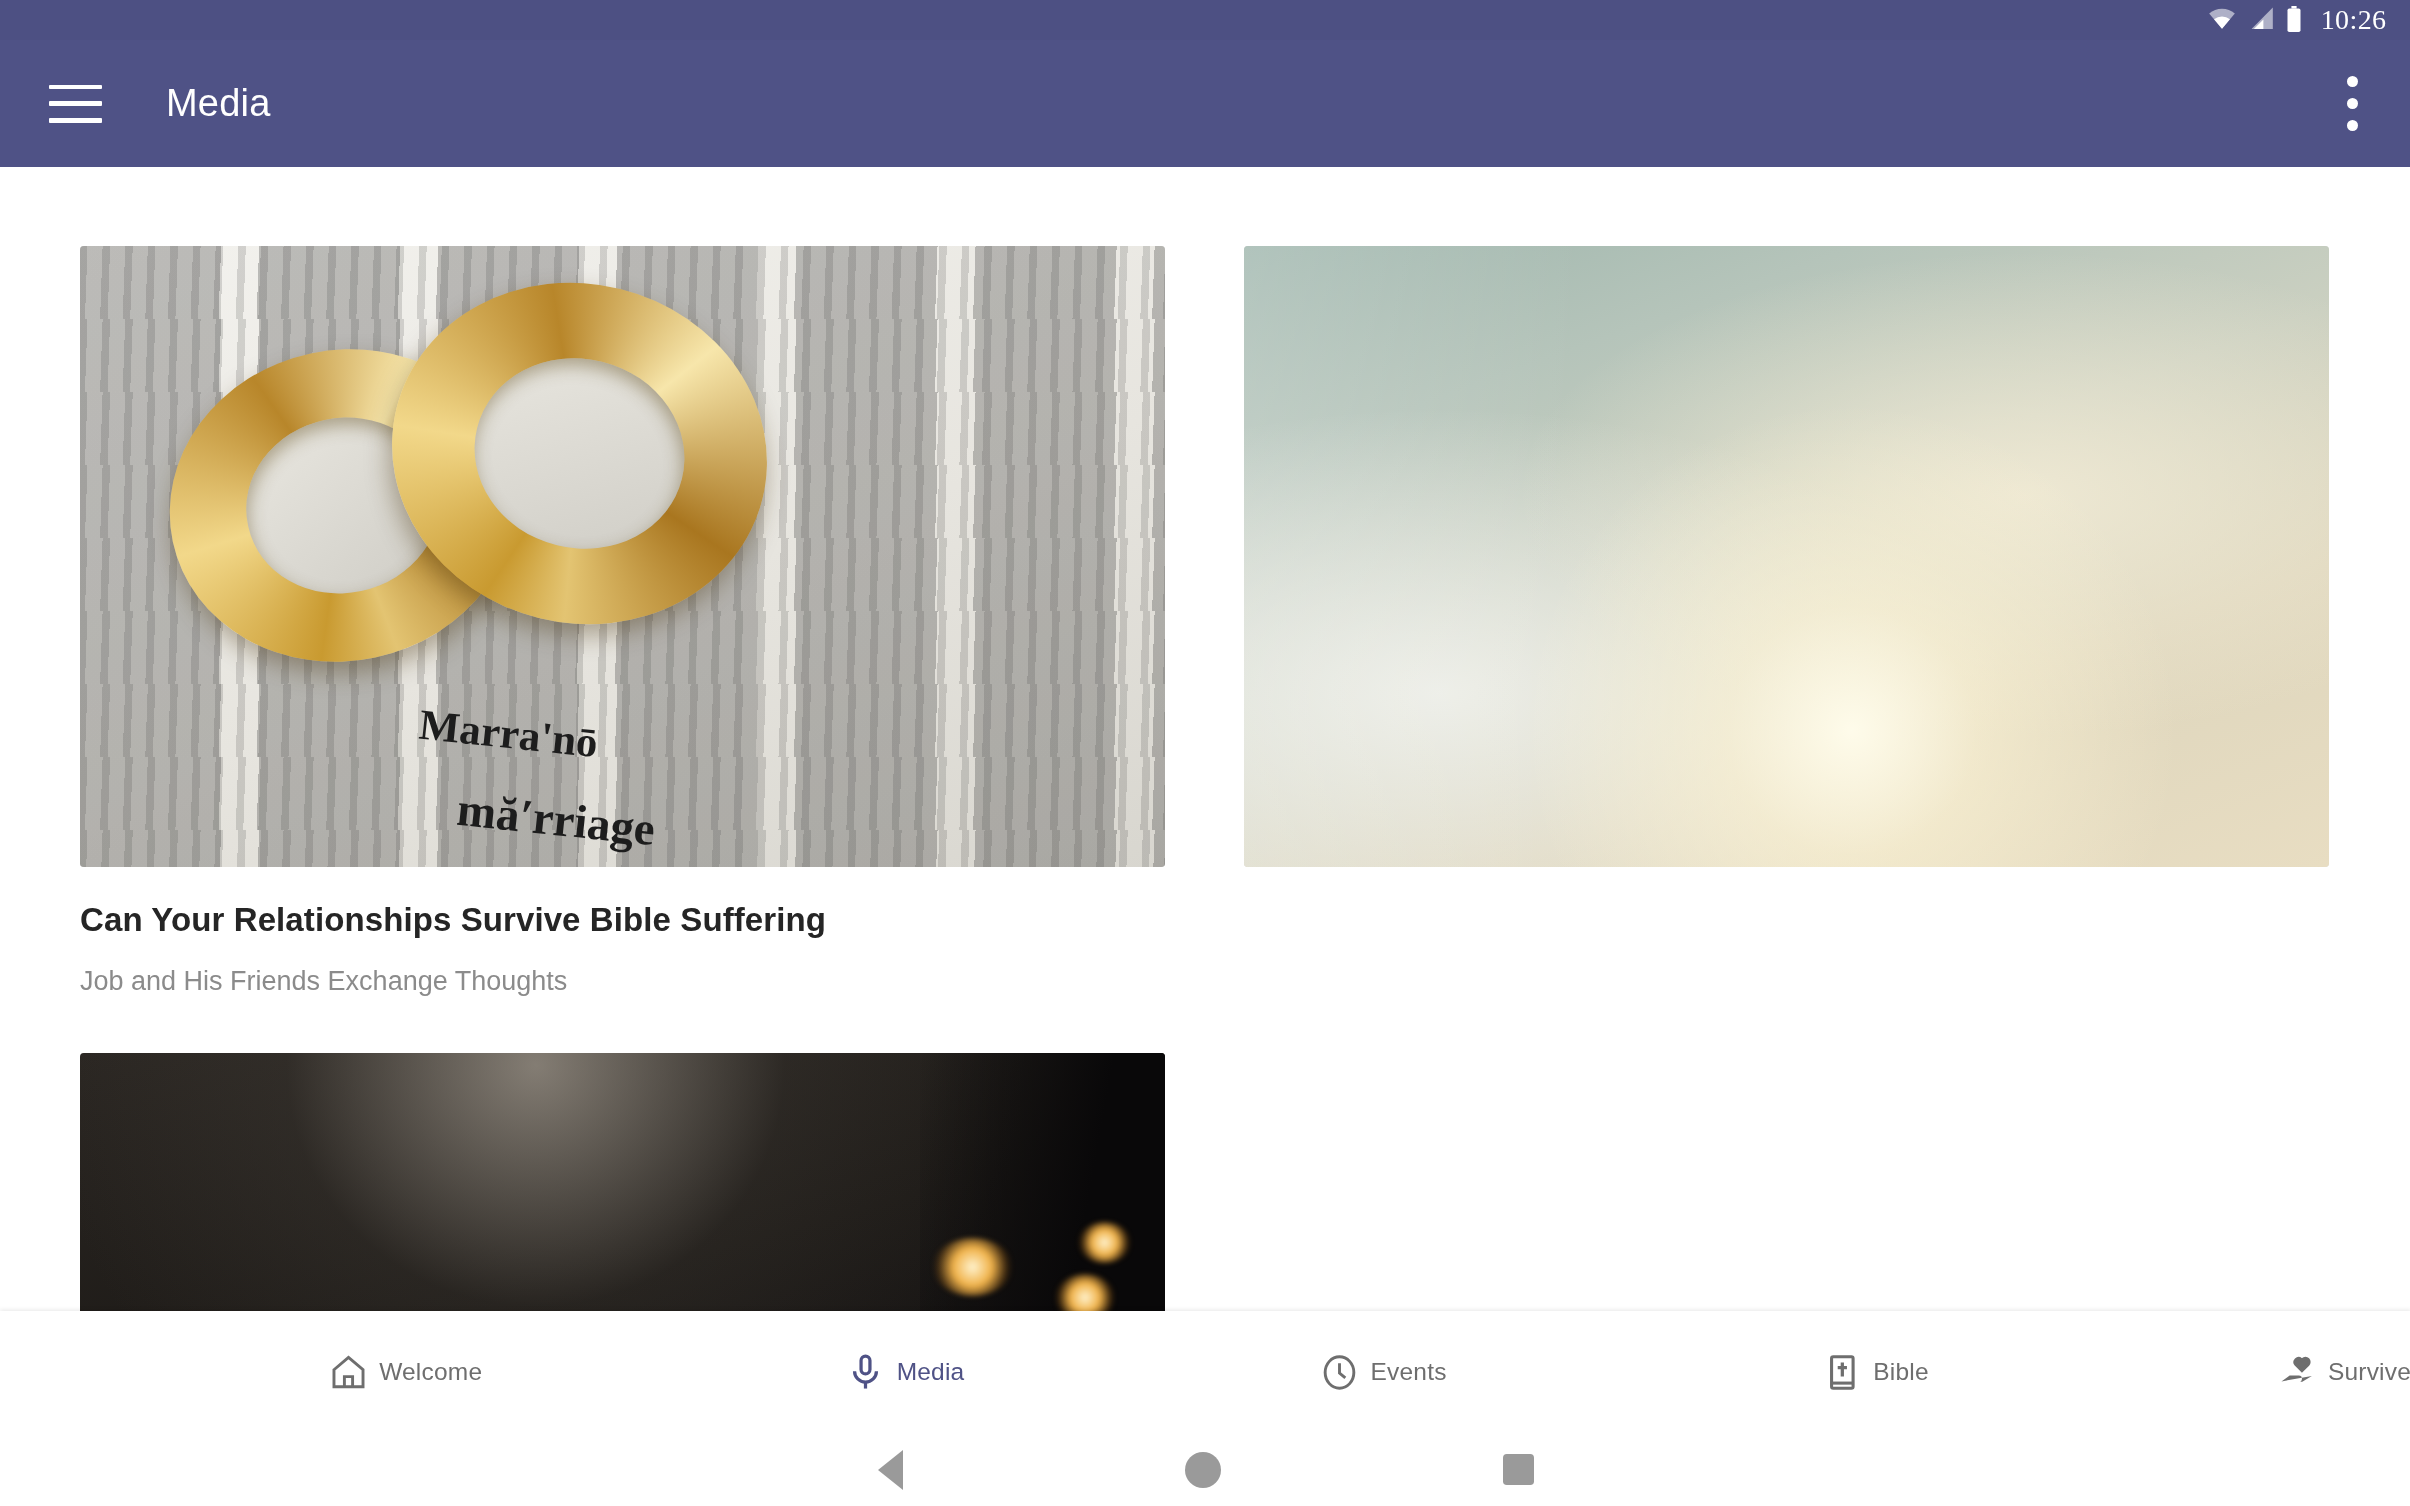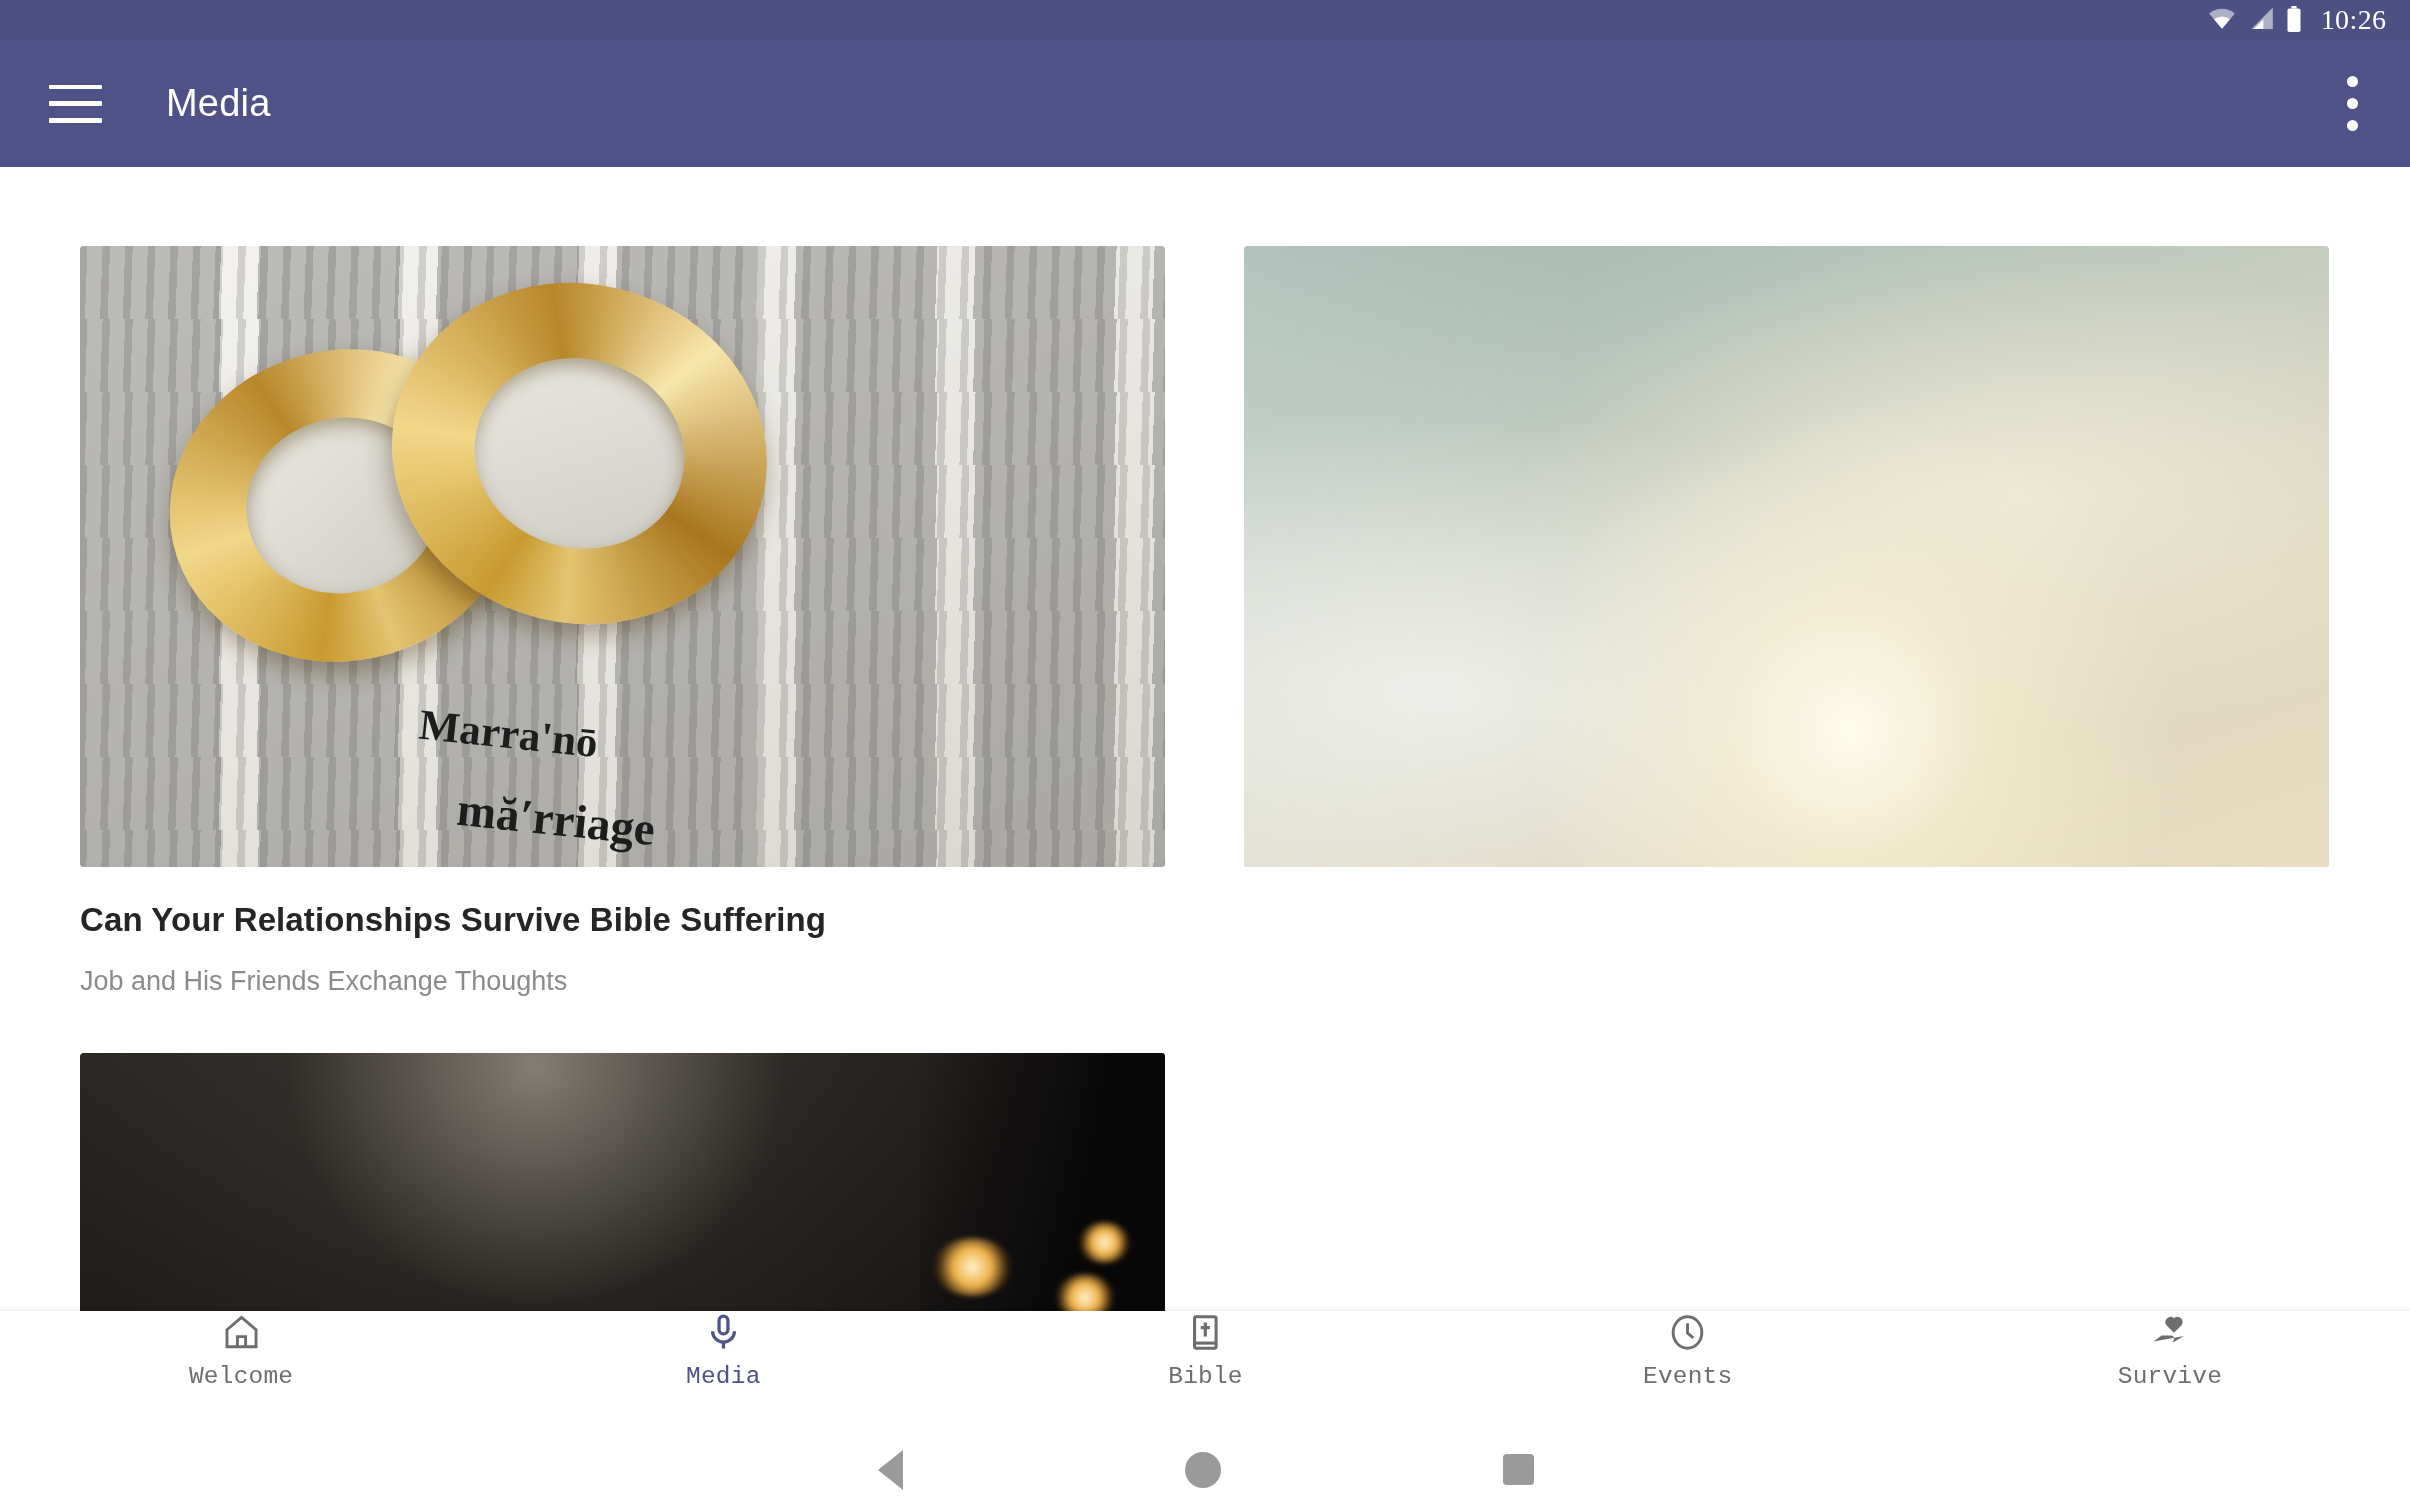--- a/index.html
+++ b/index.html
@@ -172,22 +172,22 @@
     background:linear-gradient(100deg, rgba(0,0,0,0) 0%, #090809 55%);
   }
 
   
   .bottomnav{
     position:absolute; top:1311px; left:0; width:2411px; height:122px;
     background:#ffffff; display:flex; align-items:center;
     box-shadow:0 -0.9px 4.7px rgba(0,0,0,.10);
   }
   .navitem{
-    flex:1; display:flex; flex-direction:column; align-items:center;
-    justify-content:flex-start; gap:9.4px; cursor:pointer; height:100%;font-family:Liberation Mono, monospace;
+    flex:1; display:flex; flex-direction:row; align-items:center;
+    justify-content:flex-end; gap:9.4px; cursor:pointer; height:100%;
   }
   .navlabel{ font-size:24.5px; color:#6e6e6e; letter-spacing:0.2px; }
   .navitem.active .navlabel{ color:#4f5286; }
   .navicon{ width:43px; height:43px; display:flex; align-items:center; justify-content:center; }
 
   
   .sysbar{
     position:absolute; top:1433px; left:0; width:2411px; height:73px;
     background:#ffffff; display:flex; align-items:center; justify-content:center;
   }
@@ -301,37 +301,37 @@
         <rect x="9.4" y="2.4" width="5.2" height="10.4" rx="2.6"></rect>
         <path d="M5.6 11.2 A6.4 6.4 0 0 0 18.4 11.2"></path>
         <path d="M12 17.6 L12 21.4"></path>
       </svg>
     </span>
     <span class="navlabel">Media</span>
   </div>
 
   <div class="navitem">
     <span class="navicon">
+      <svg width="41" height="41" viewBox="0 0 24 24" fill="none" stroke="#6e6e6e" stroke-width="1.7">
+        <ellipse cx="12" cy="12" rx="8.4" ry="9.2"></ellipse>
+        <path d="M12 6.6 L12 12.3 L15.4 15.2"></path>
+      </svg>
+    </span>
+    <span class="navlabel">Events</span>
+  </div>
+
+  <div class="navitem">
+    <span class="navicon">
       <svg width="41" height="41" viewBox="0 0 24 24" fill="none" stroke="#6e6e6e" stroke-width="1.8">
         <rect x="5.6" y="2.8" width="12.6" height="18.4" rx="1"></rect>
         <path d="M5.6 18.2 L18.2 18.2"></path>
         <path d="M11.9 6.2 L11.9 14.4 M9.2 9.1 L14.6 9.1" stroke-width="1.9"></path>
       </svg>
     </span>
     <span class="navlabel">Bible</span>
-  </div>
-
-  <div class="navitem">
-    <span class="navicon">
-      <svg width="41" height="41" viewBox="0 0 24 24" fill="none" stroke="#6e6e6e" stroke-width="1.7">
-        <ellipse cx="12" cy="12" rx="8.4" ry="9.2"></ellipse>
-        <path d="M12 6.6 L12 12.3 L15.4 15.2"></path>
-      </svg>
-    </span>
-    <span class="navlabel">Events</span>
   </div>
 
   <div class="navitem">
     <span class="navicon">
       <svg width="41" height="41" viewBox="0 0 24 24" fill="none" stroke="#6e6e6e" stroke-width="1.7">
         <path d="M18.2 4.3 a2.2 2.2 0 0 0 -3.1 0 l-0.5 0.5 l-0.5 -0.5 a2.2 2.2 0 0 0 -3.1 3.1 l3.6 3.6 l3.6 -3.6 a2.2 2.2 0 0 0 0 -3.1 z" fill="#6e6e6e"></path>
         <path d="M2.6 17.2 L7.4 13.8 L12.8 13.8 a1.8 1.8 0 0 1 0 3.6 L9.6 17.4 L14.8 17.4 L20.4 14" fill="#6e6e6e" stroke="none"></path>
       </svg>
     </span>
     <span class="navlabel">Survive</span>

